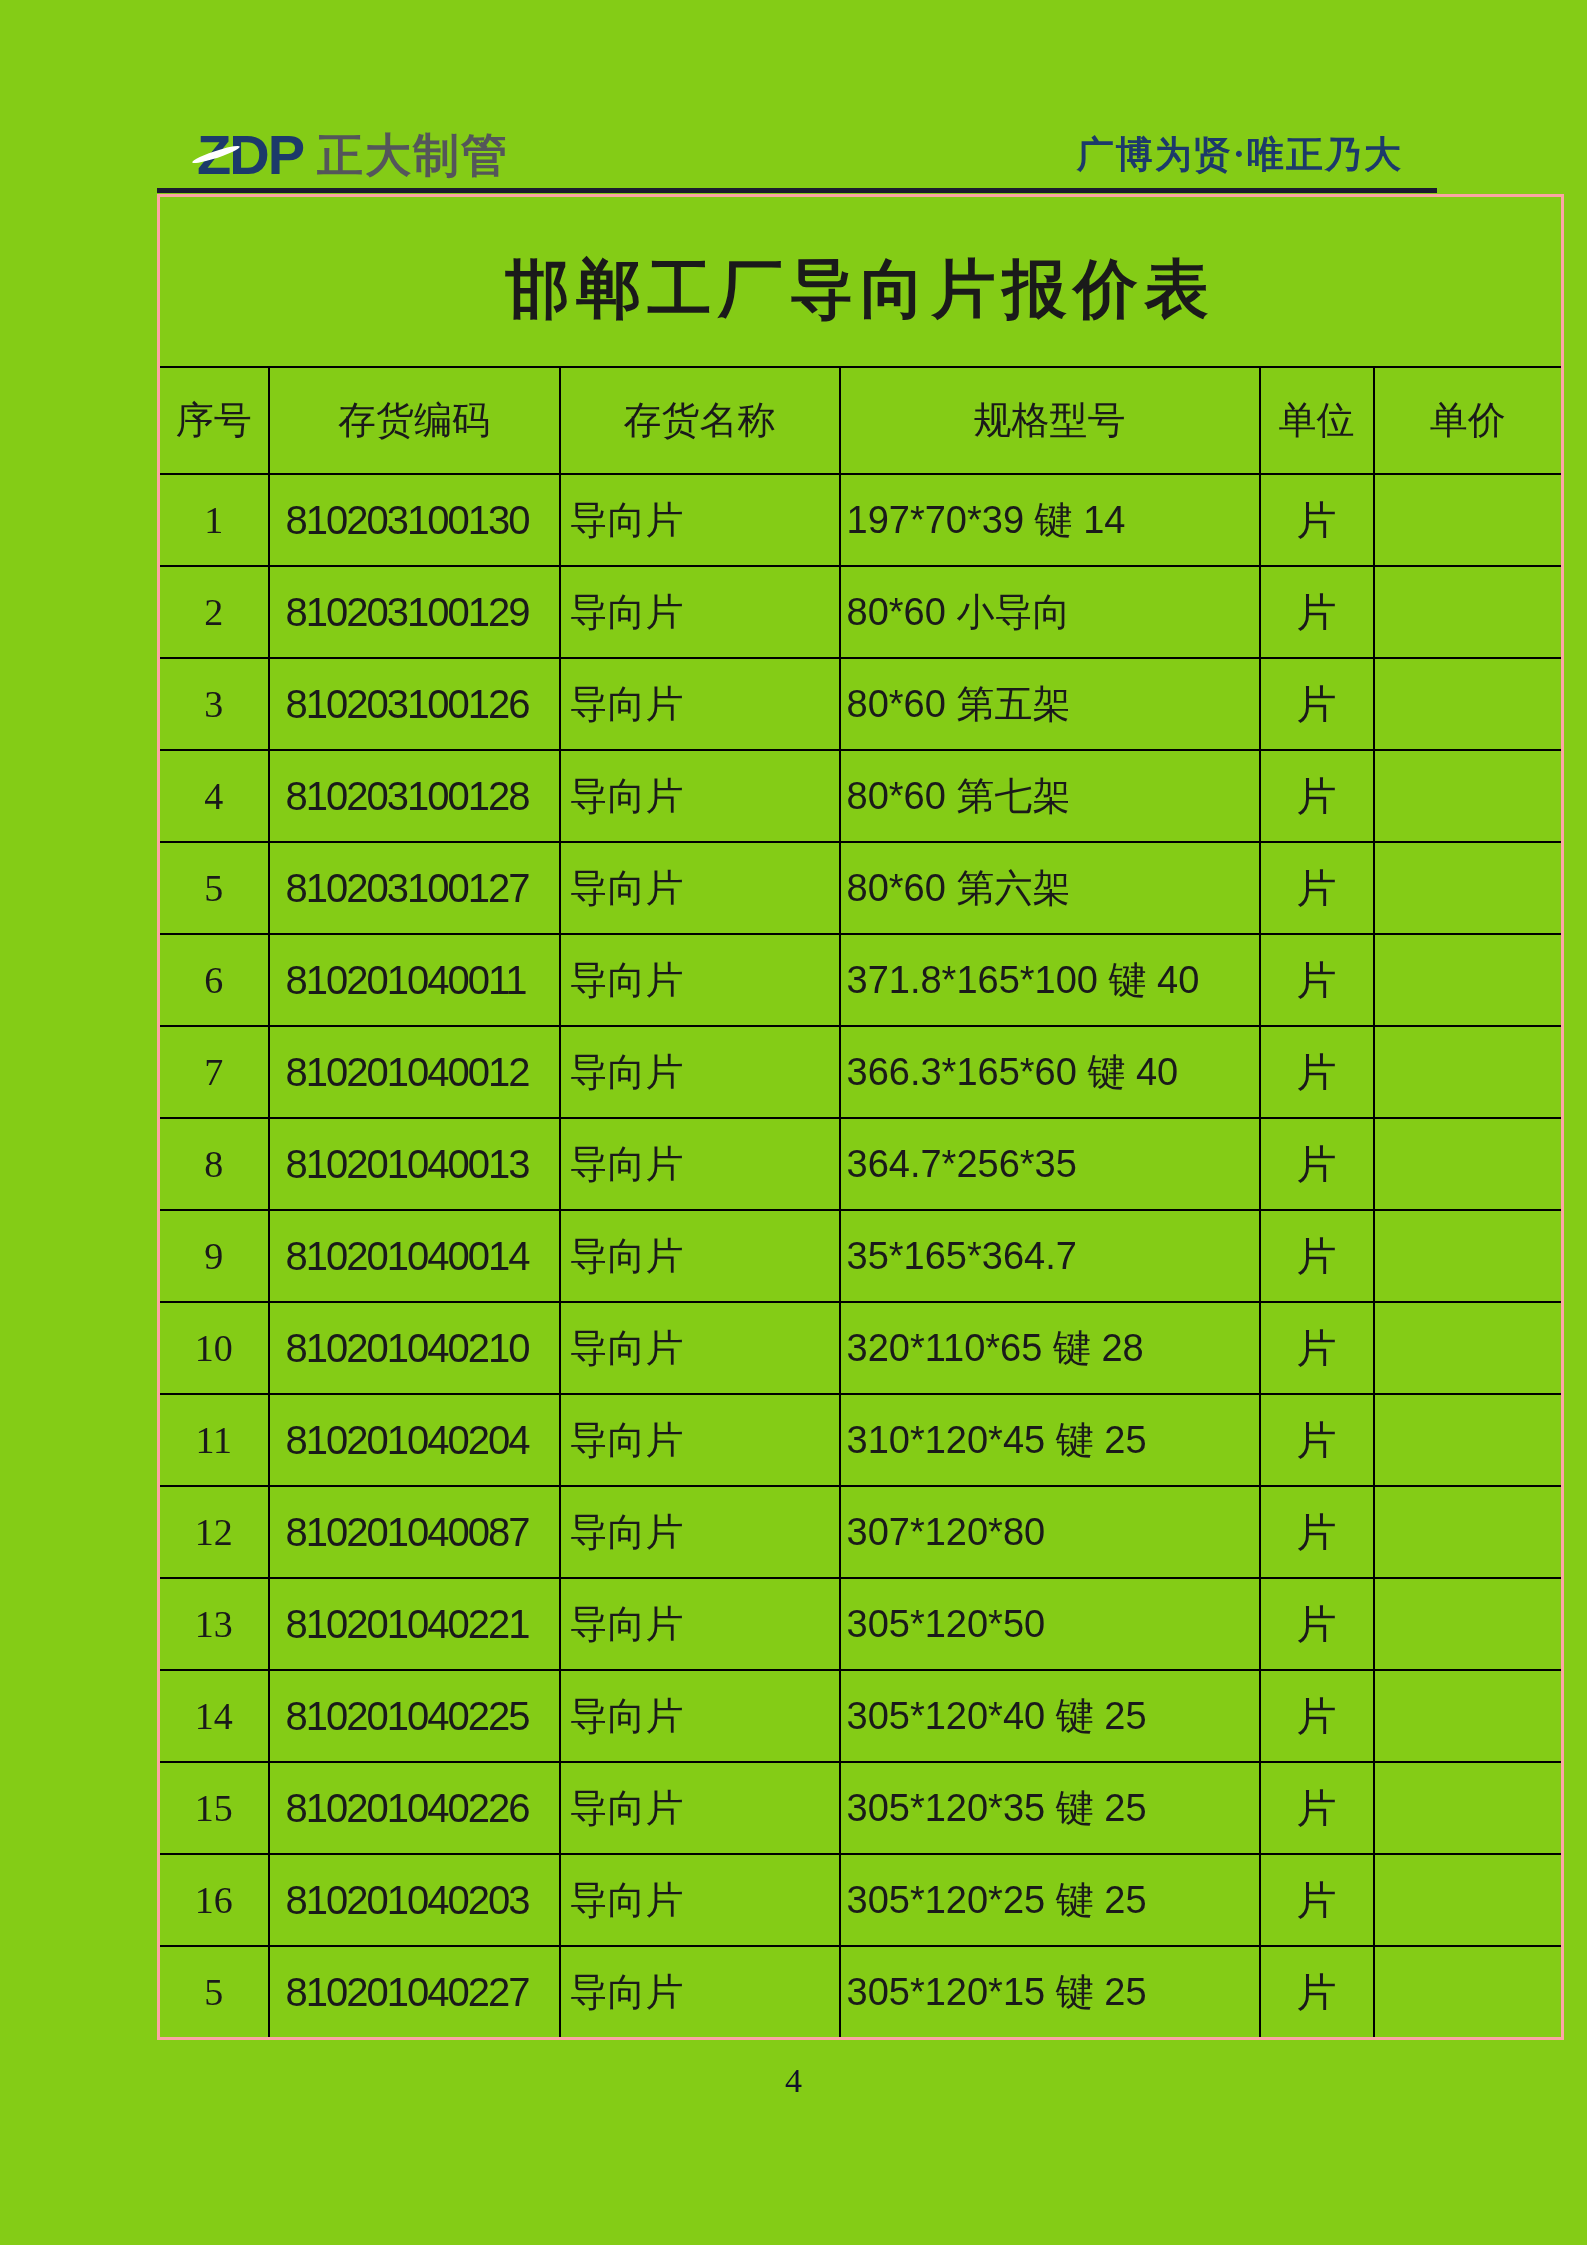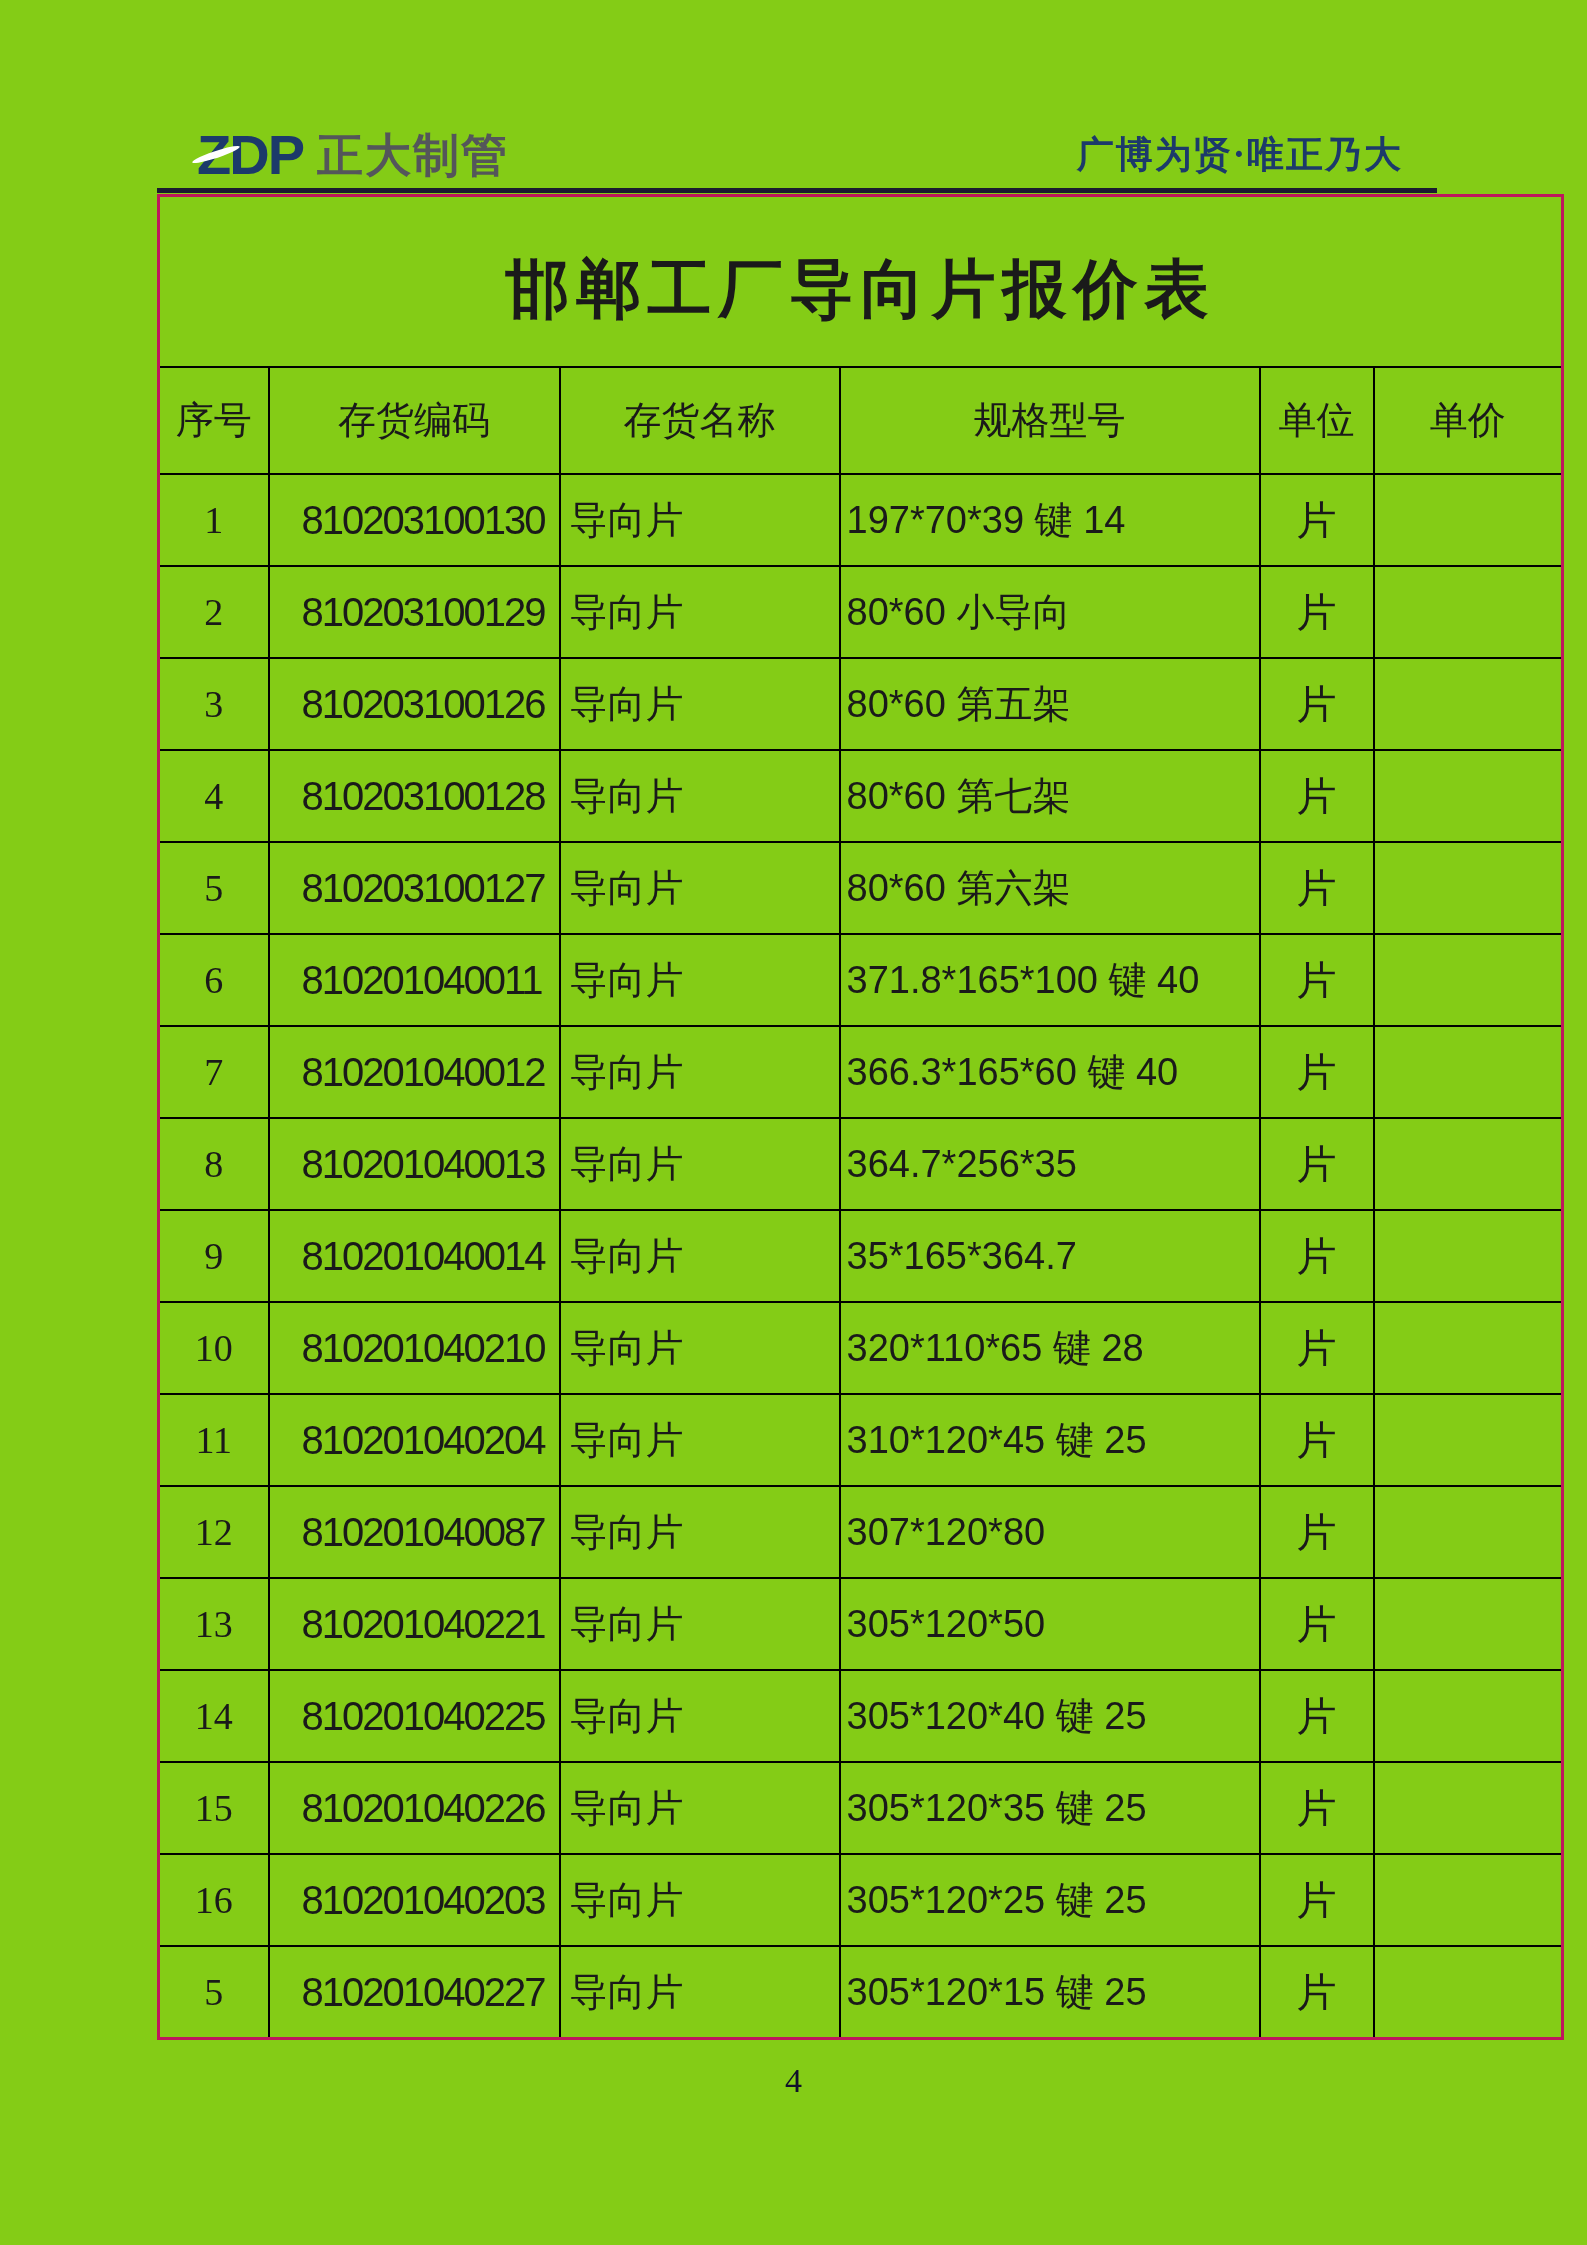--- a/index.html
+++ b/index.html
@@ -51,21 +51,21 @@
     width:1280px; height:5px;
     background:#1b1b2f;
   }
 
   
   .quote-wrap { position:absolute; left:157px; top:194px; }
   table.quote {
     border-collapse:collapse;
     table-layout:fixed;
     width:1404px;
-    border:3px solid #be185d;
+    border:3px solid #fca5a5;
   }
   .quote th, .quote td {
     border:2px solid #000;
     overflow:hidden;
     white-space:nowrap;
   }
   .title-row td {
     height:152px;
     text-align:center; vertical-align:middle;
     font-size:64px; font-weight:700;
@@ -73,21 +73,21 @@
     padding-top:16px;
   }
   .head-row th {
     height:103px;
     font-size:38px; font-weight:400;
     text-align:center; vertical-align:middle;
   }
   .data-row td { height:88px; vertical-align:middle; }
   td.c-no   { text-align:center; font-size:38px; }
   td.c-code { font-family:"Liberation Sans","DejaVu Sans",sans-serif;
-              font-size:40px; letter-spacing:-2px; padding-left:32px; }
+              font-size:40px; letter-spacing:-2px; padding-left:16px; }
   td.c-name { font-family:"Liberation Sans","DejaVu Sans",sans-serif;
               font-size:38px; padding-left:9px; }
   td.c-spec { font-family:"Liberation Sans","DejaVu Sans",sans-serif;
               font-size:38px; padding-left:6px; }
   td.c-unit { text-align:center; font-size:40px; }
   td.c-price{ }
 
   
   .page-number {
     position:absolute; left:0; top:2062px; width:100%;

